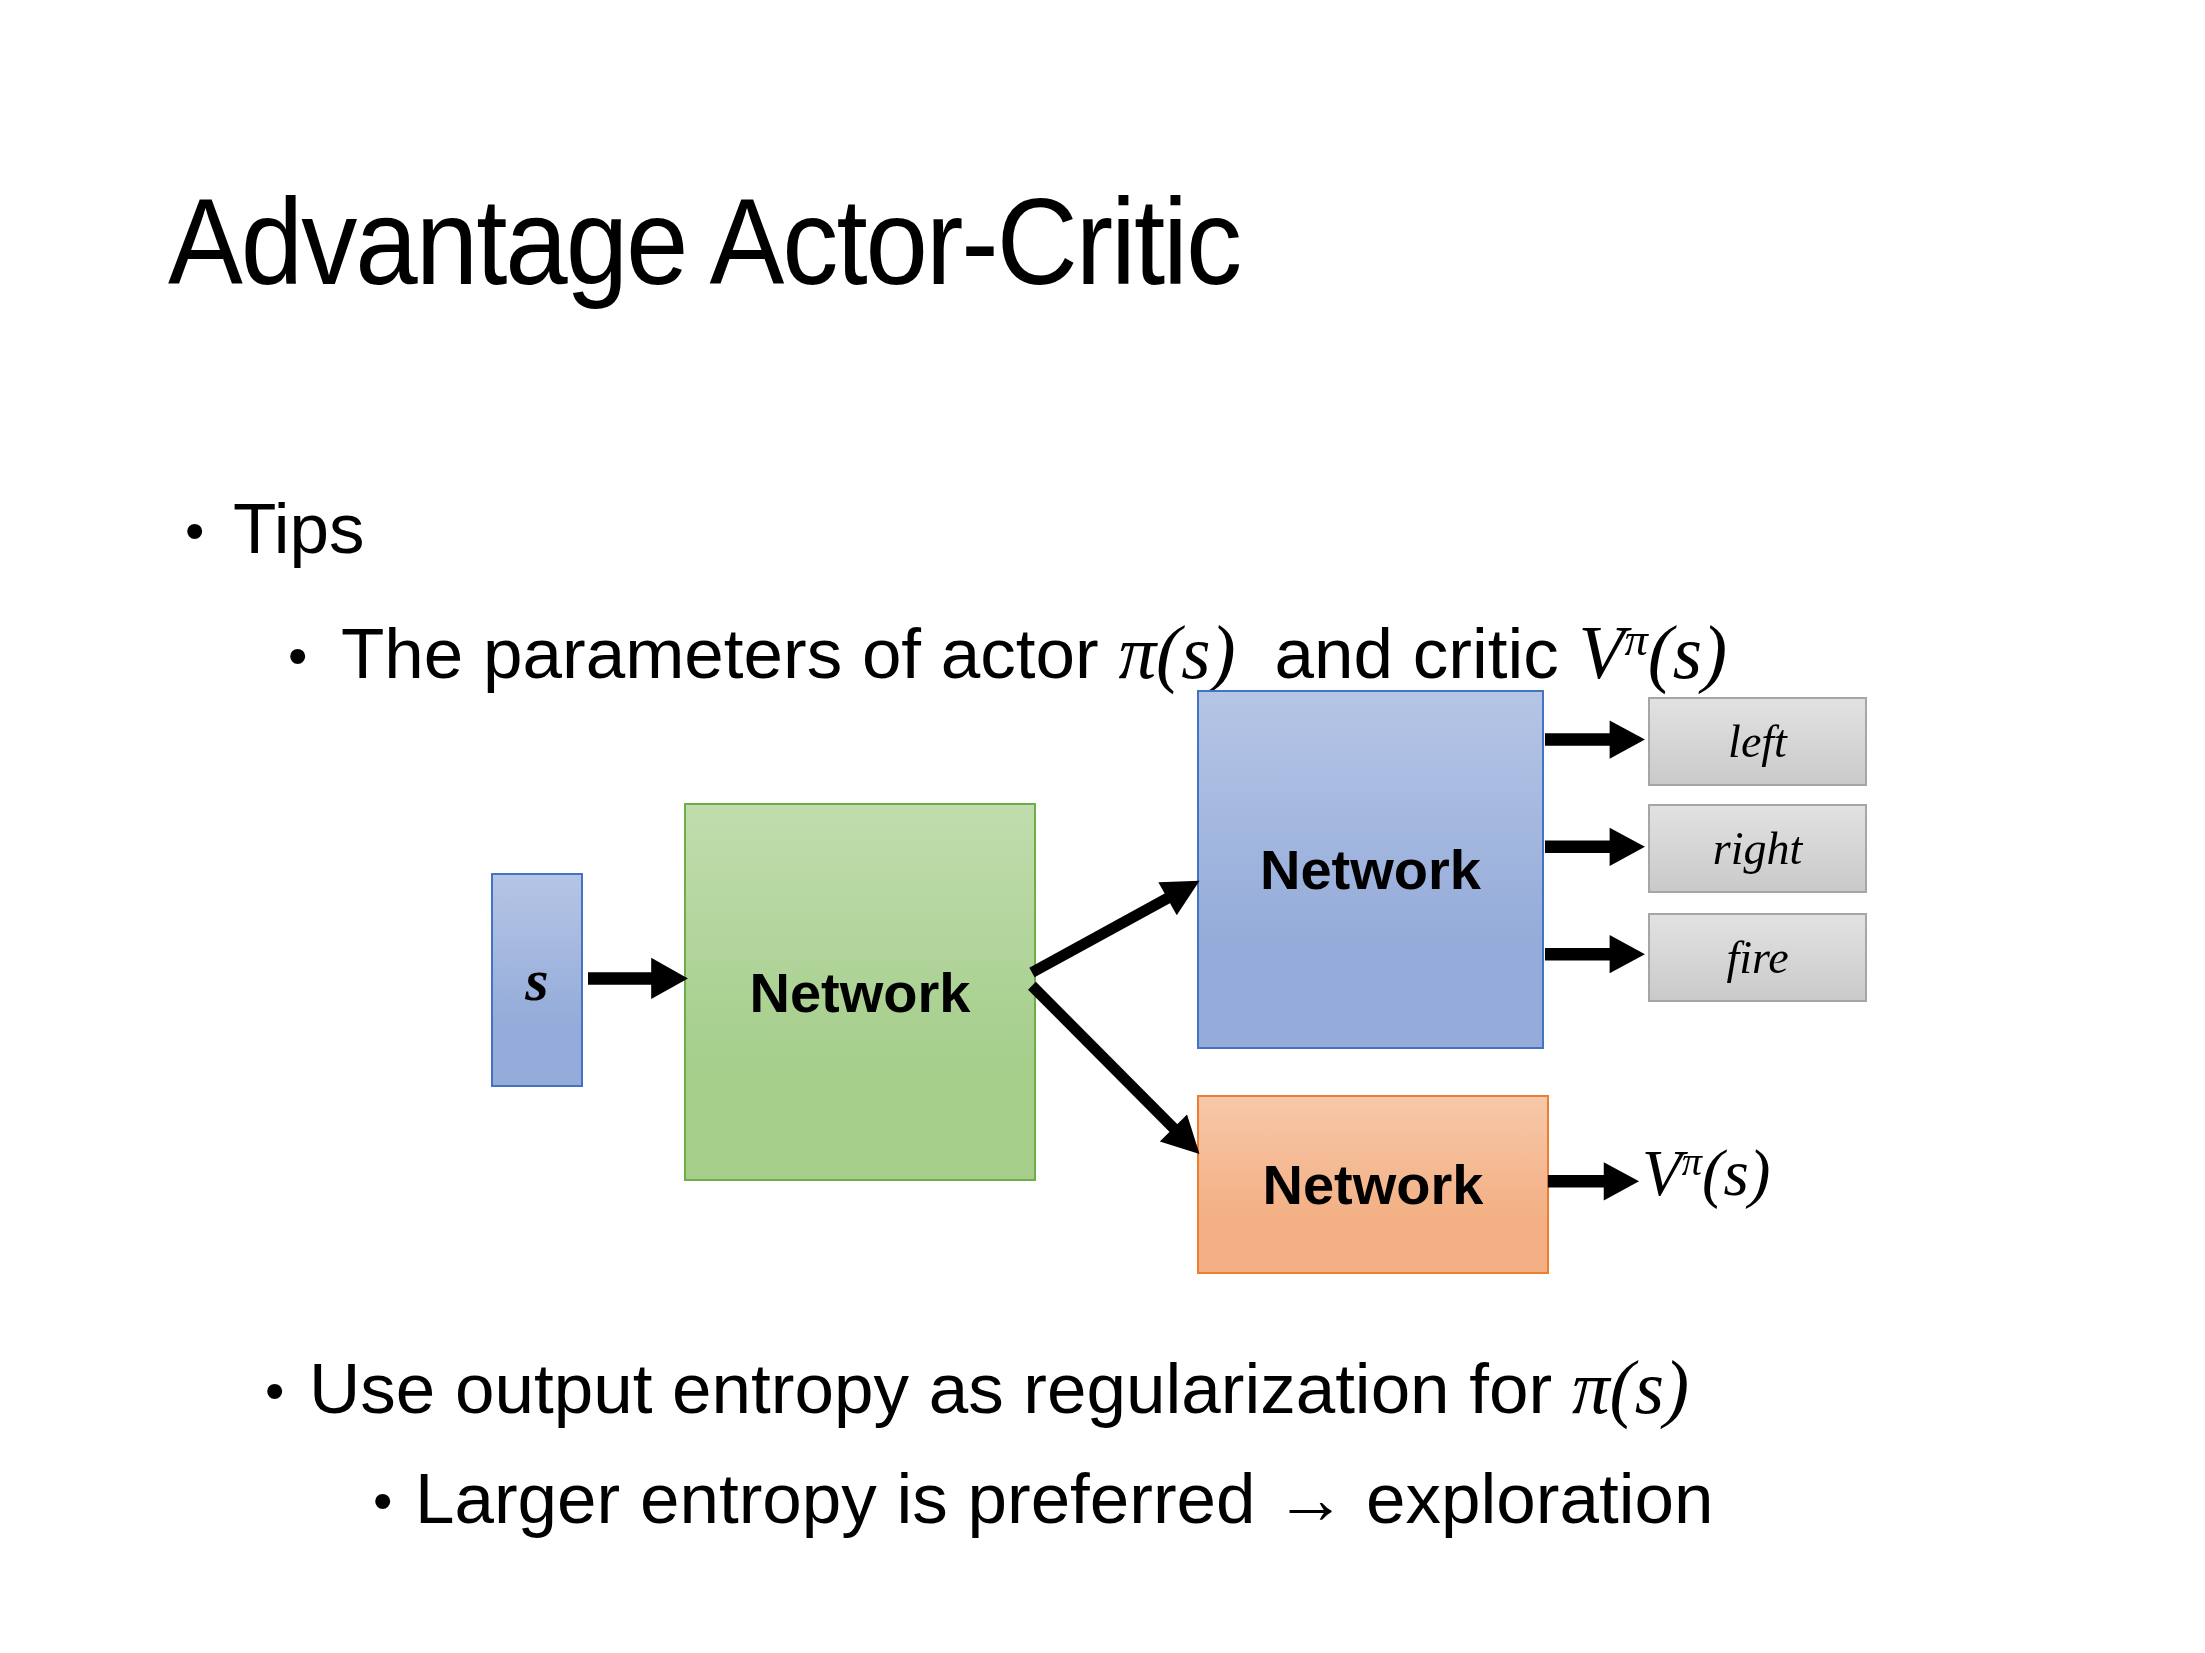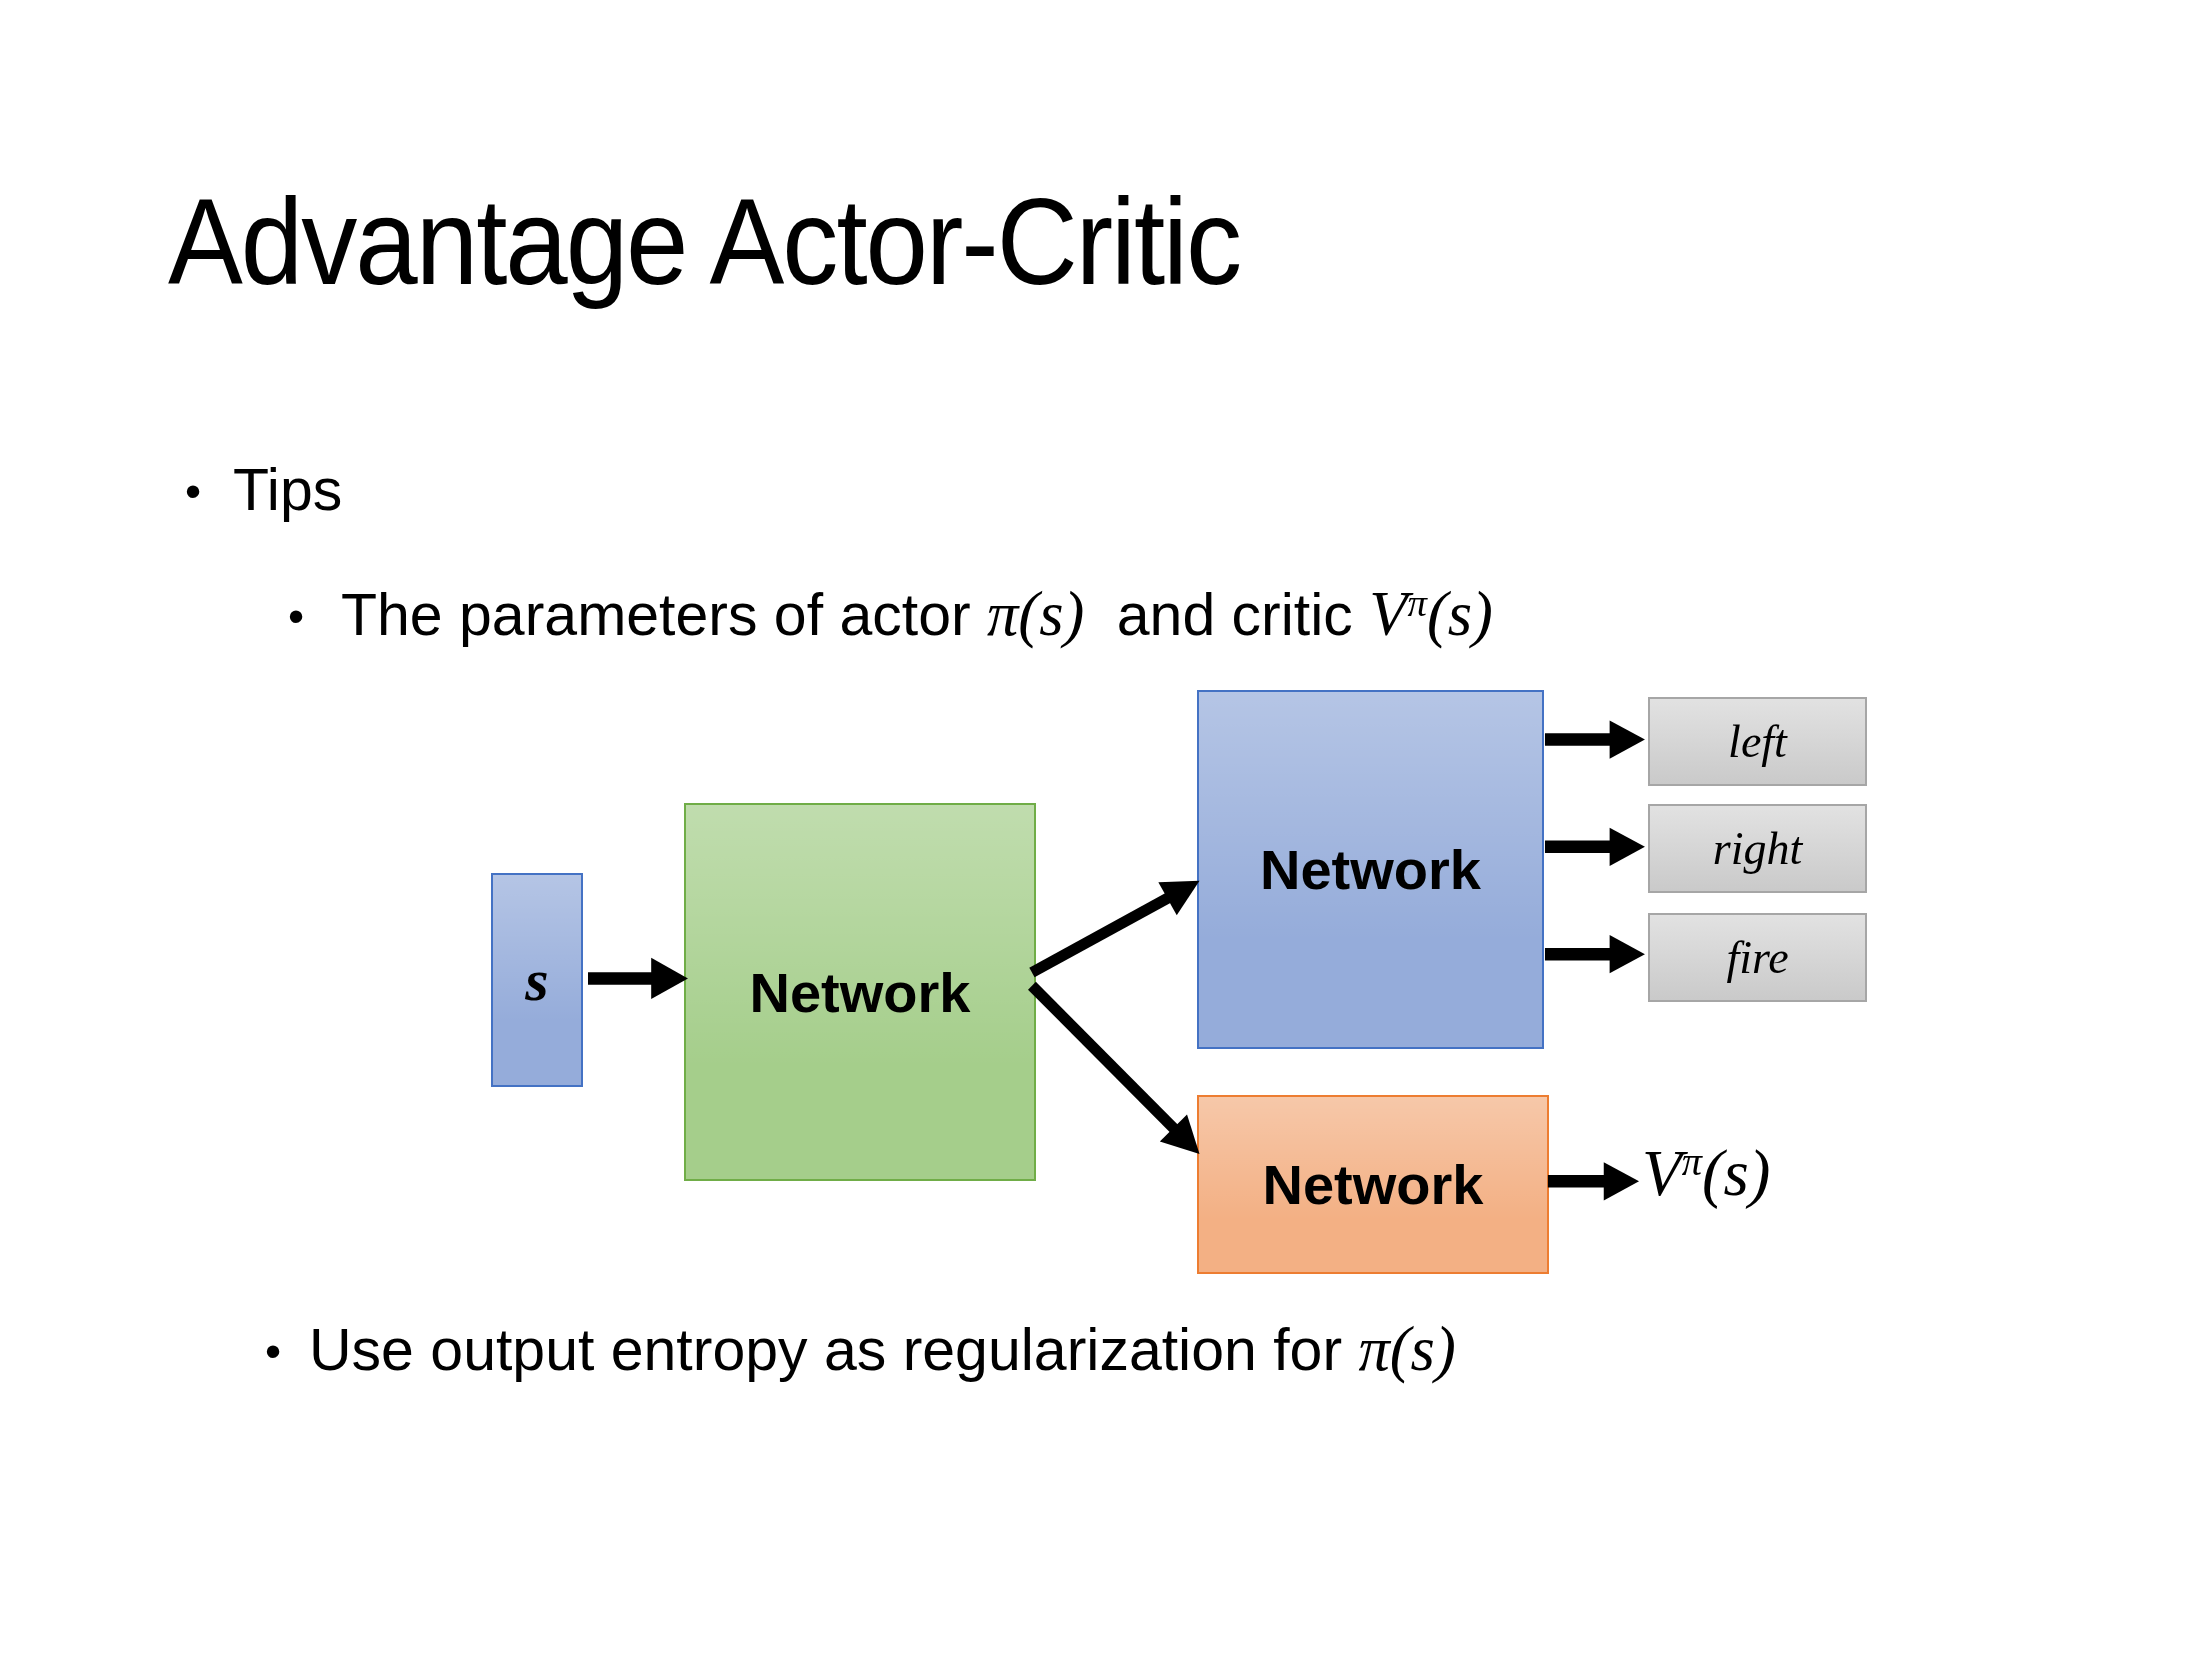--- a/index.html
+++ b/index.html
@@ -2,21 +2,21 @@
 <html style="--state-fill: #95ACDA; --state-border: #4472C4; --shared-fill: #A5CE8B; --shared-border: #70AD47; --actor-fill: #95ACDA; --actor-border: #4472C4; --critic-fill: #F3B084; --critic-border: #ED7D31; --action-fill: #D2D2D2; --action-border: #A6A6A6; --arrow: #000000;font-size:11.8px"><head>
 <meta charset="utf-8">
 <style>
   html,body{margin:0;padding:0;background:#fff;}
   .slide{position:relative;width:2205px;height:1654px;background:#ffffff;overflow:hidden;
          font-family:"Liberation Sans","DejaVu Sans",sans-serif;color:#000;}
 
   .title{position:absolute;left:168px;top:175px;font-size:122px;line-height:1.1;
          letter-spacing:-2.2px;transform:scaleX(0.92);transform-origin:left top;white-space:nowrap;}
 
-  .line{position:absolute;white-space:nowrap;font-size:59px;line-height:1.18;}
+  .line{position:absolute;white-space:nowrap;font-size:71px;line-height:1.18;margin-top:31px;}
   .bullet{display:inline-block;font-size:0.78em;vertical-align:0.06em;}
   .math{font-family:"Liberation Serif","DejaVu Serif",serif;font-style:italic;font-size:1.06em;}
   .sup{font-size:0.62em;vertical-align:0.5em;}
   .sp2{display:inline-block;width:0.55em;}
 
   .box{position:absolute;display:flex;align-items:center;justify-content:center;
        background-image:linear-gradient(180deg,rgba(255,255,255,0.30),rgba(255,255,255,0) 70%);font-weight:bold;}
   .sbox{left:491px;top:873px;width:88px;height:210px;
         background-color:var(--state-fill);border:2.9px solid var(--state-border);}
   .sbox .lbl{font-family:"Liberation Serif","DejaVu Serif",serif;font-style:italic;font-size:60px;}
@@ -55,20 +55,23 @@
 
   <div class="line" style="left:288px;top:578px;">
     <span class="bullet" style="width:53px;">•</span><span>The parameters of actor </span><span class="math">π(s)</span><span class="sp2"></span><span>and critic </span><span class="math"><span>V</span><span class="sup">π</span><span>(s)</span></span>
   </div>
 
 
   <div class="line" style="left:265px;top:1313px;">
     <span class="bullet" style="width:44px;">•</span><span>Use output entropy as regularization for </span><span class="math">π(s)</span>
   </div>
 
+  <div class="line" style="left:373px;top:1426px;">
+    <span class="bullet" style="width:42px;">•</span><span>Larger entropy is preferred → exploration</span>
+  </div>
 
   <div class="box sbox">
     <span class="lbl">s</span>
   </div>
 
   <div class="box shared">
     <span class="netlbl">Network</span>
   </div>
 
   <div class="box actor">

